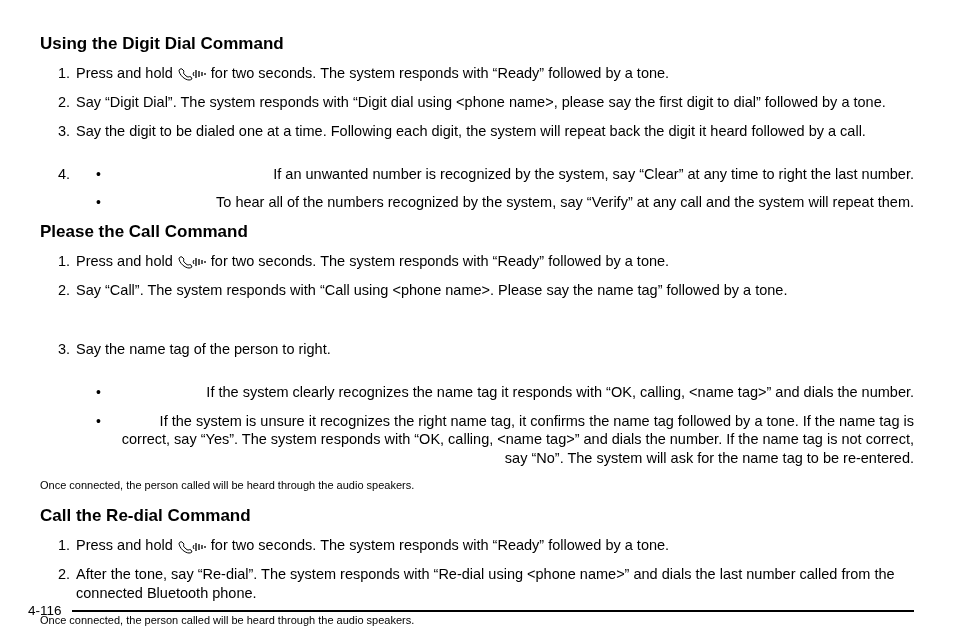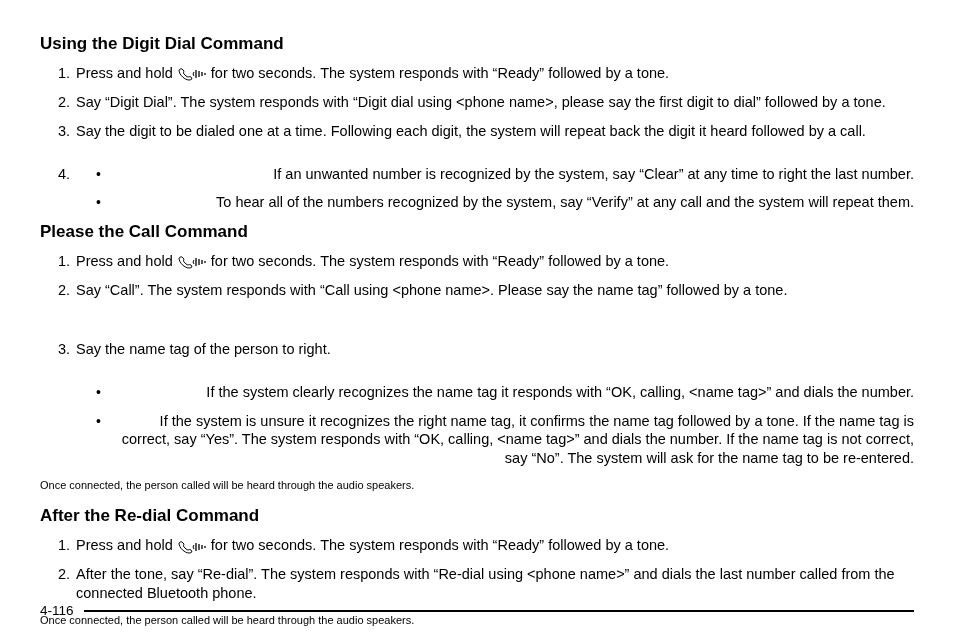--- a/index.html
+++ b/index.html
@@ -8,21 +8,21 @@
   .columns { display: flex; gap: 30px; flex-direction: column; }
   .col { flex: 1; }
   h2 { font-size: 17px; font-weight: bold; margin-bottom: 10px; margin-top: 4px; }
   ol { list-style: decimal; padding-left: 34px; margin-bottom: 8px; }
   ol > li { font-size: 14.5px; line-height: 1.3; margin-bottom: 10px; padding-left: 2px; }
   ul { list-style: none; padding-left: 20px; margin-top: 24px; text-align: right; }
   ul > li { font-size: 14.5px; line-height: 1.3; margin-bottom: 10px; position: relative; padding-left: 18px; }
   ul > li::before { content: "•"; position: absolute; left: 0; top: 0; font-size: 14px; }
   p.body { font-size: 11px; line-height: 1.3; margin-bottom: 14px; }
   .icon { display: inline-block; vertical-align: middle; }
-  .footer { position: absolute; left: 40px; bottom: 20px; right: 40px; display: flex; align-items: center; }
+  .footer { position: absolute; left: 28px; bottom: 20px; right: 40px; display: flex; align-items: center; }
   .footer .pn { font-size: 13.5px; margin-right: 10px; }
   .footer .rule { flex: 1; height: 2px; background: #000; }
 </style>
 </head>
 <body>
 
 <div class="page">
   <div class="columns">
 
     <div class="col">
@@ -63,21 +63,21 @@
         <li>
           <span>Say the name tag of the person to right.</span>
           <ul>
             <li>If the system clearly recognizes the name tag it responds with “OK, calling, &lt;name tag&gt;” and dials the number.</li>
             <li>If the system is unsure it recognizes the right name tag, it confirms the name tag followed by a tone. If the name tag is correct, say “Yes”. The system responds with “OK, calling, &lt;name tag&gt;” and dials the number. If the name tag is not correct, say “No”. The system will ask for the name tag to be re-entered.</li>
           </ul>
         </li>
       </ol>
       <p class="body">Once connected, the person called will be heard through the audio speakers.</p>
 
-      <h2>After the Re-dial Command</h2>
+      <h2>Call the Re-dial Command</h2>
       <ol>
         <li>
           <span>Press and hold </span><svg class="icon" width="30" height="14" viewBox="0 0 30 14">
               <path d="M2 3 C2 3 4 1 5 2 L7 4 C7 4 6 6 7 7 C8 8 10 10 11 10 C12 10 13 9 14 10 L15 12 C15 12 14 13 12 13 C8 13 2 8 2 3 Z" fill="none" stroke="#000" stroke-width="1"></path>
               <path d="M19 3 L19 11 M22 4 L22 10 M25 5 L25 9 M28 6 L28 8" stroke="#000" stroke-width="1.3"></path>
               <path d="M17 5 Q15 7 17 9" fill="none" stroke="#000" stroke-width="1"></path>
             </svg><span> for two seconds. The system responds with “Ready” followed by a tone.</span>
         </li>
         <li>After the tone, say “Re-dial”. The system responds with “Re-dial using &lt;phone name&gt;” and dials the last number called from the connected Bluetooth phone.</li>
       </ol>

